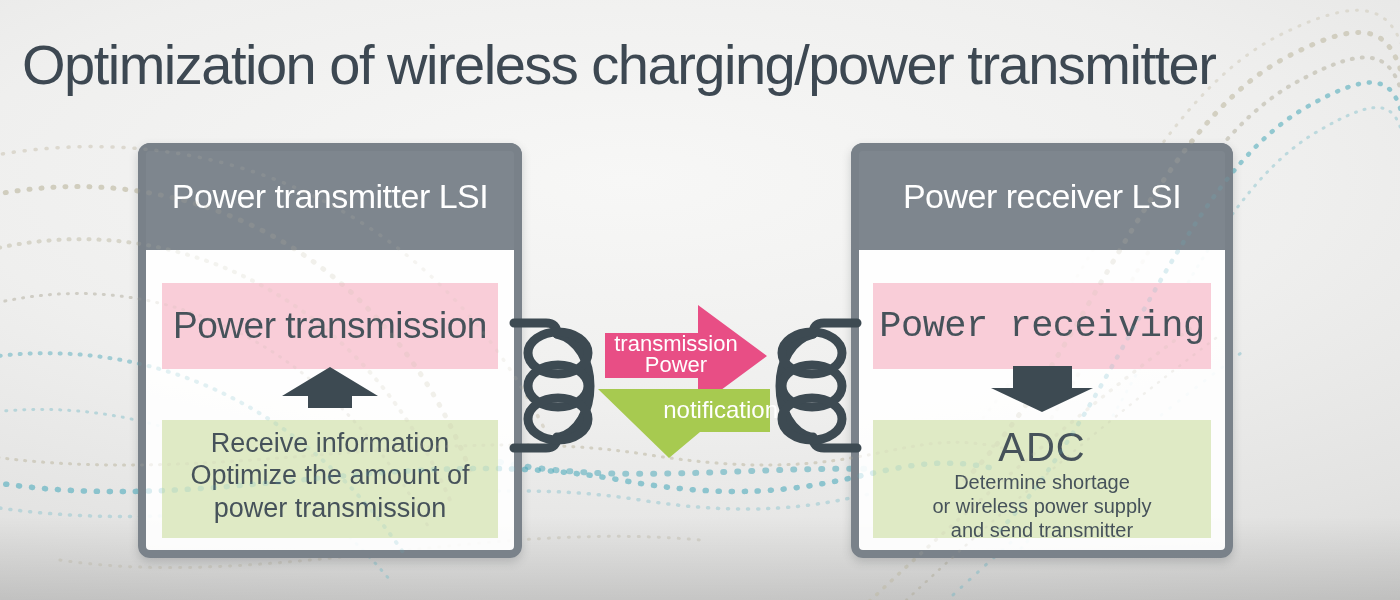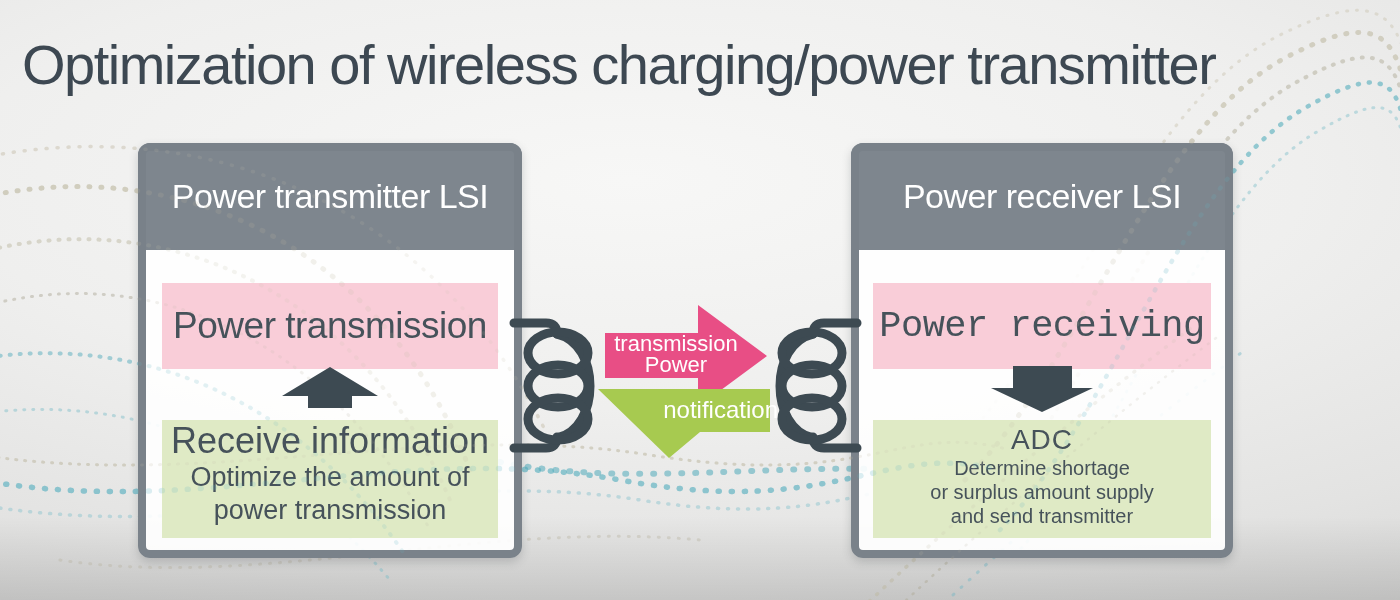--- a/index.html
+++ b/index.html
@@ -42,22 +42,22 @@
   }
   .panel.left  .func-box{left:16px;width:336px;}
   .panel.right .func-box{left:14px;width:338px;font-family:Liberation Mono, monospace;}
   .info-box{
     position:absolute;top:269px;height:118px;
     background:rgba(221,232,193,0.93);
     color:#46525a;text-align:center;
   }
   .panel.left  .info-box{left:16px;width:336px;}
   .panel.right .info-box{left:14px;width:338px;}
-  .info-heading{font-size:36px;line-height:1.15;}
-  .panel.right .info-heading{font-size:28px;margin-top:4px;letter-spacing:1px;}
+  .info-heading{font-size:27px;margin-top:8px;line-height:1.15;}
+  .panel.right .info-heading{font-size:40px;margin-top:4px;letter-spacing:1px;}
   .info-line{font-size:27px;line-height:1.22;}
   .panel.right .info-line{font-size:20px;line-height:1.2;}
   svg.overlay{position:absolute;left:0;top:0;z-index:4;pointer-events:none;}
   .arrow-label{
     position:absolute;z-index:5;color:#ffffff;text-align:center;pointer-events:none;
   }
   .arrow-label.power{left:596px;top:333px;width:160px;font-size:22px;line-height:21px;}
   .arrow-label.notif{left:618px;top:397px;width:160px;font-size:24px;line-height:26px;text-align:right;}
 </style>
 </head>
@@ -112,21 +112,21 @@
   <div class="panel right">
     <div class="panel-header">
       <span>Power receiver LSI</span>
     </div>
     <div class="func-box">
       <span>Power receiving</span>
     </div>
     <div class="info-box">
       <div class="info-heading">ADC</div>
       <div class="info-line">Determine shortage</div>
-      <div class="info-line">or surplus amount supply</div>
+      <div class="info-line">or wireless power supply</div>
       <div class="info-line">and send transmitter</div>
     </div>
   </div>
 
   <svg class="waves dim" width="1400" height="600" viewBox="0 0 1400 600">
     <g fill="none" stroke-linecap="round">
       <path d="M-30,200 C170,150 380,240 470,470" stroke="#bdb8a0" stroke-width="5" stroke-dasharray="1 11" opacity="0.55"></path>
       <path d="M-30,255 C160,200 360,290 450,500" stroke="#c6c1ad" stroke-width="4" stroke-dasharray="1 9" opacity="0.5"></path>
       <path d="M-30,310 C150,255 330,340 430,530" stroke="#b4afa0" stroke-width="3" stroke-dasharray="1 8" opacity="0.45"></path>
       <path d="M-30,160 C200,110 430,200 545,430" stroke="#c9c4b2" stroke-width="3.5" stroke-dasharray="1 10" opacity="0.45"></path>

